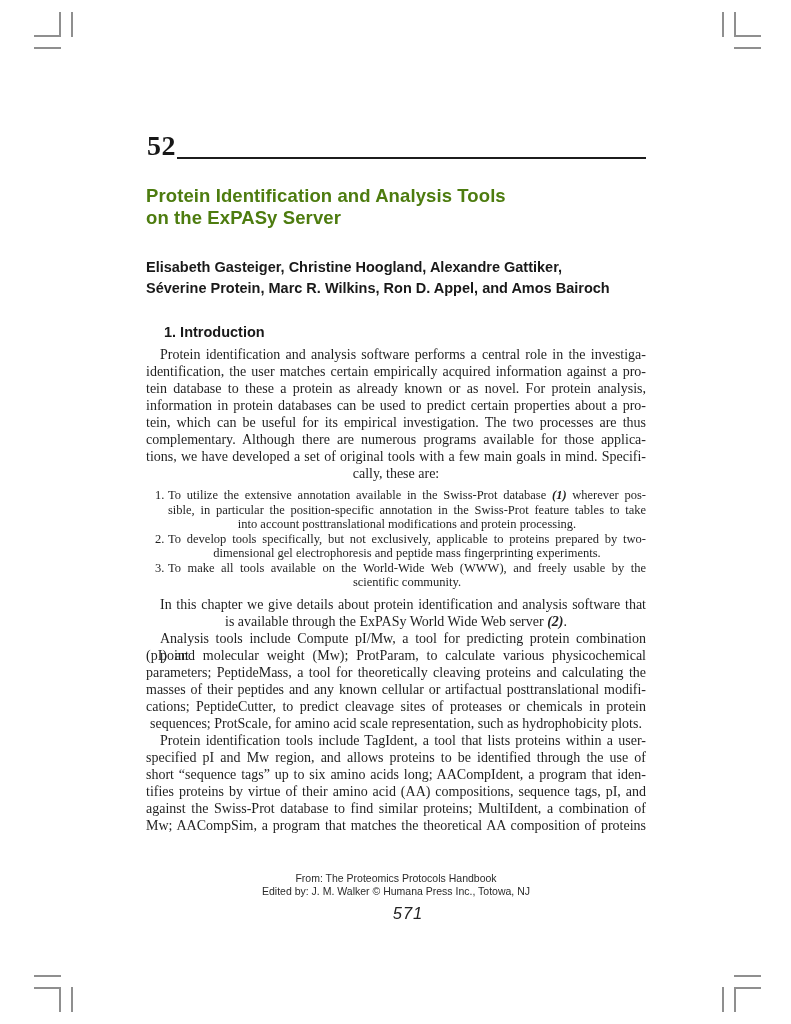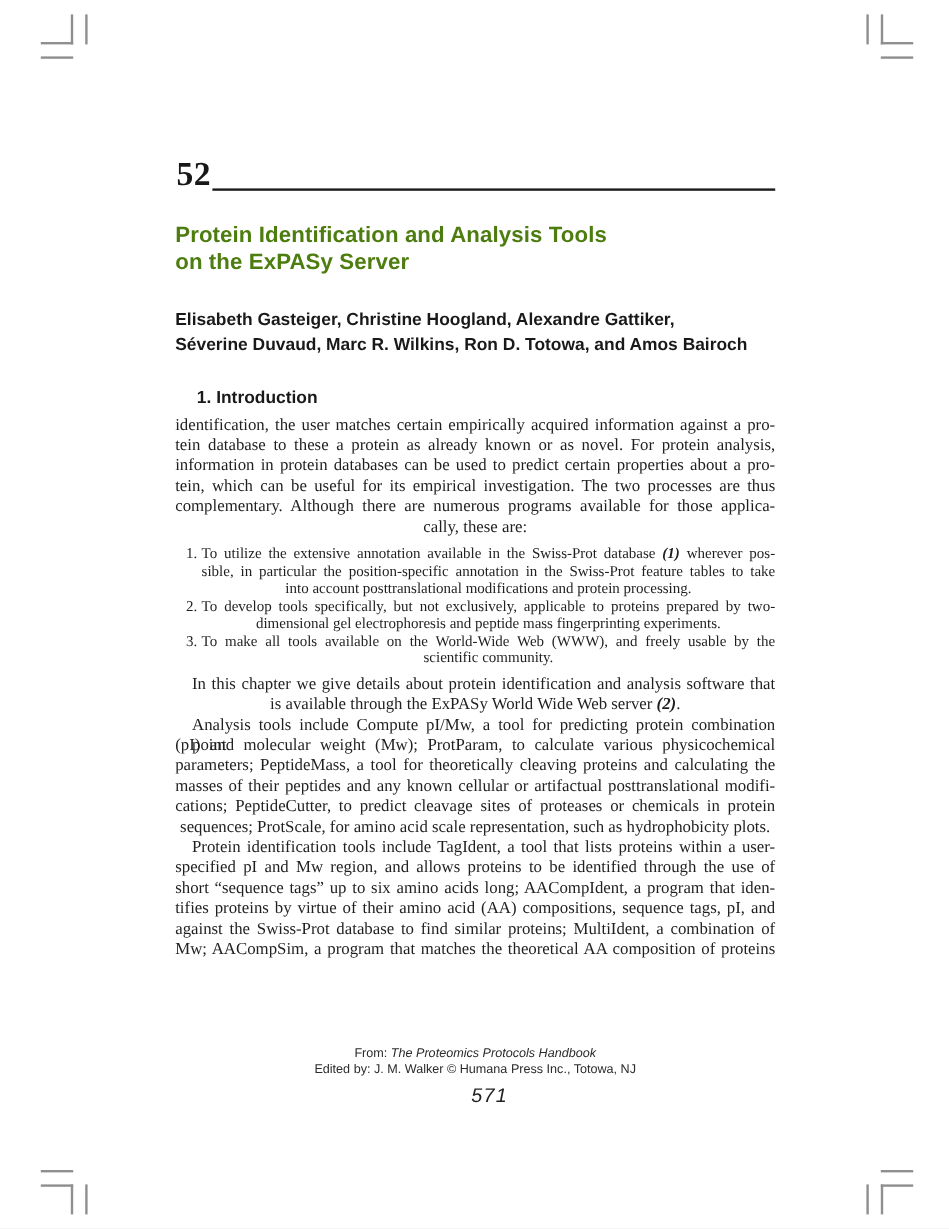--- a/index.html
+++ b/index.html
@@ -33,21 +33,21 @@
   }
   
   .body {
     position:absolute; left:146px; top:346px; width:500px;
     font-size:14px; line-height:17px; color:#1f1f1f;
   }
   .ln { text-align:center; height:17px; white-space:normal; }
   .ln.j { text-align:justify; text-align-last:justify; }
   .ln.ind { padding-left:14px; }
   .bi { font-weight:bold; font-style:italic; }
-  .i  { font-style:italic; }
+  .i  { }
   .blk-list { margin:6px 0; font-size:12.5px; line-height:14.5px; }
   .blk-list .ln { height:14.5px; }
   .li { position:relative; padding-left:22px; }
   .li-num { position:absolute; left:9px; top:0; width:13px; }
   
   .footer {
     position:absolute; left:146px; top:872px; width:500px; text-align:center;
     font:10.5px/12.5px "Liberation Sans", sans-serif; color:#2b2b2b;
   }
   .pagenum {
@@ -84,32 +84,34 @@
   <div class="chapnum">52</div>
   <div class="chaprule"></div>
 
   <div class="title">
     <div>Protein Identification and Analysis Tools</div>
     <div>on the ExPASy Server</div>
   </div>
 
   <div class="authors">
     <div>Elisabeth Gasteiger, Christine Hoogland, Alexandre Gattiker,</div>
-    <div>Séverine Duvaud, Marc R. Wilkins, Ron D. Totowa, and Amos Bairoch</div>
+    <div>Séverine Protein, Marc R. Wilkins, Ron D. Appel, and Amos Bairoch</div>
   </div>
 
   <div class="heading">1. Introduction</div>
 
   <div class="body">
       <div class="para">
+        <div class="ln j ind">Protein identification and analysis software performs a central role in the investiga-</div>
         <div class="ln j">identification, the user matches certain empirically acquired information against a pro-</div>
         <div class="ln j">tein database to these a protein as already known or as novel. For protein analysis,</div>
         <div class="ln j">information in protein databases can be used to predict certain properties about a pro-</div>
         <div class="ln j">tein, which can be useful for its empirical investigation. The two processes are thus</div>
         <div class="ln j">complementary. Although there are numerous programs available for those applica-</div>
+        <div class="ln j">tions, we have developed a set of original tools with a few main goals in mind. Specifi-</div>
         <div class="ln">cally, these are:</div>
       </div>
       <div class="blk-list">
         <div class="li">
           <span class="li-num">1.</span>
           <div class="ln j">To utilize the extensive annotation available in the Swiss-Prot database <span class="bi">(1)</span> wherever pos-</div>
           <div class="ln j">sible, in particular the position-specific annotation in the Swiss-Prot feature tables to take</div>
           <div class="ln">into account posttranslational modifications and protein processing.</div>
         </div>
         <div class="li">

